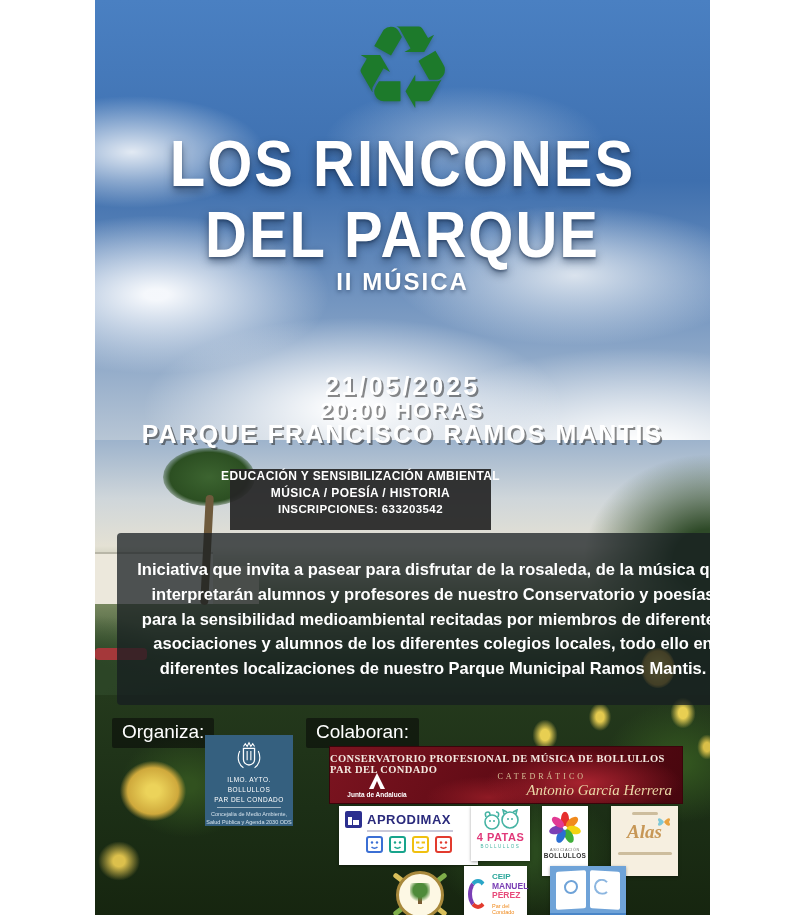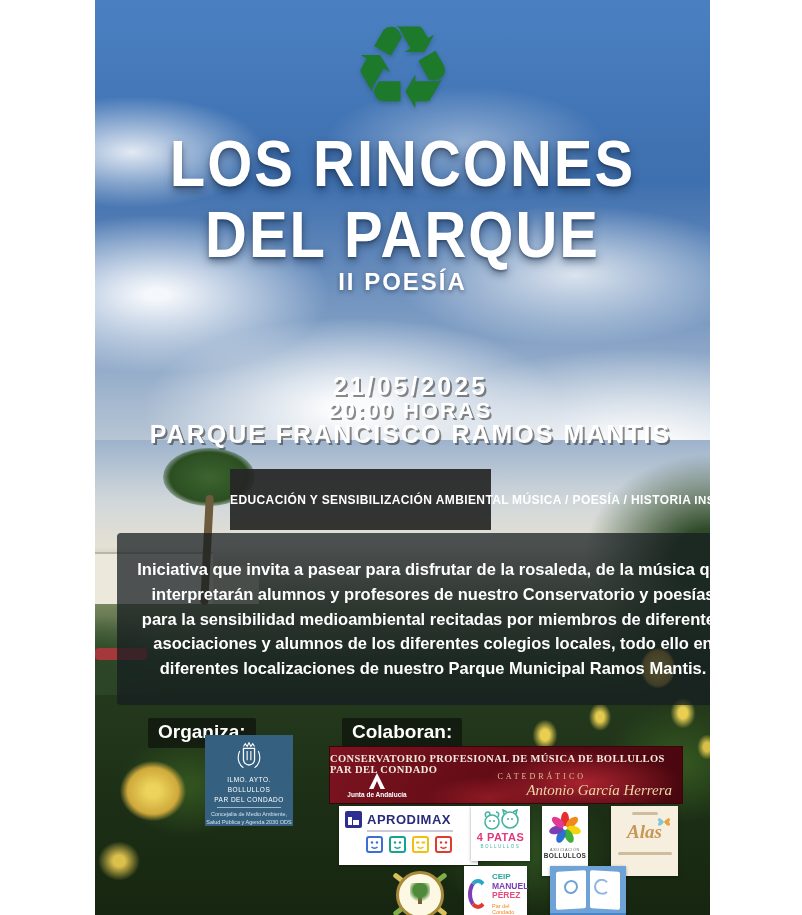--- a/index.html
+++ b/index.html
@@ -55,37 +55,37 @@
     font-weight:800;font-size:58px;line-height:63px;letter-spacing:2px;
     transform:scaleY(1.12);transform-origin:top;
     text-shadow:0 4px 8px rgba(20,40,70,.55),0 2px 2px rgba(20,40,70,.4);}
   .edition{position:absolute;left:0;top:268px;width:100%;text-align:center;color:#ffffff;
     font-weight:800;font-size:24px;letter-spacing:2px;text-shadow:0 2px 4px rgba(20,40,70,.5);}
   .banner{position:absolute;left:90px;top:308px;width:430px;height:45px;background:#4bae68;
     display:flex;align-items:center;justify-content:center;box-shadow:0 2px 6px rgba(0,0,0,.25);}
   .banner span{color:#ffffff;font-weight:800;font-size:28px;letter-spacing:1px;
     text-shadow:1px 2px 0 rgba(30,90,50,.6);}
   .when{position:absolute;left:0;width:100%;text-align:center;color:#fff;font-weight:800;
-    text-shadow:2px 2px 0 rgba(45,45,45,.55);margin-left:8px;}
+    text-shadow:2px 2px 0 rgba(45,45,45,.55);}
   .date{top:372px;font-size:25px;letter-spacing:3px;}
   .time{top:398px;font-size:22px;letter-spacing:2px;}
   .venue{top:420px;font-size:25px;letter-spacing:2px;}
 
   .infobox{position:absolute;left:135px;top:469px;width:261px;height:61px;background:rgba(38,38,38,.93);
-    display:flex;flex-direction:row;align-items:center;justify-content:space-between;gap:3px;}
+    display:flex;flex-direction:column;align-items:center;justify-content:flex-start;gap:3px;}
   .infobox div{color:#ffffff;font-weight:800;font-size:12px;letter-spacing:.4px;white-space:nowrap;}
   .infobox .small{font-size:11.5px;}
 
   .descbox{position:absolute;left:22px;top:533px;width:632px;height:172px;background:rgba(22,28,33,.74);
     border-radius:4px;display:flex;align-items:center;justify-content:center;padding:10px 16px;}
   .descbox p{margin:0;color:#ffffff;font-weight:600;font-size:16.5px;line-height:1.5;text-align:center;}
 
   
-  .chip{position:absolute;background:rgba(8,8,8,.55);color:#fff;font-size:19px;font-weight:700;
-    padding:3px 10px 5px;border-radius:2px;margin-left:36px;}
+  .chip{position:absolute;background:rgba(8,8,8,.55);color:#fff;font-size:19px;font-weight:400;
+    padding:3px 10px 5px;border-radius:2px;}
   .chip-org{left:17px;top:718px;}
   .chip-col{left:211px;top:718px;}
 
   .ayto{position:absolute;left:110px;top:735px;width:88px;height:91px;background:#35607f;
     display:flex;flex-direction:column;align-items:center;padding-top:5px;color:#fff;}
   .ayto .name{font-size:6.5px;letter-spacing:.5px;text-align:center;line-height:1.5;margin-top:2px;}
   .ayto .rule{width:64px;height:1px;background:rgba(255,255,255,.55);margin:2px 0;}
   .ayto .dept{font-size:5.5px;color:#d4e2ec;text-align:center;line-height:1.5;}
 
   .conserv{position:absolute;left:235px;top:747px;width:352px;height:56px;
@@ -169,21 +169,21 @@
     <div class="palm-trunk"></div>
     <div class="redflowers"></div>
     <div class="rose-mid"></div>
     <div class="foliage"></div>
 
     <div class="recycle">♻</div>
     <div class="title">
       <div>LOS RINCONES</div>
       <div>DEL PARQUE</div>
     </div>
-    <div class="edition">II POESÍA</div>
+    <div class="edition">II MÚSICA</div>
     <div class="when date">21/05/2025</div>
     <div class="when time">20:00 HORAS</div>
     <div class="when venue">PARQUE FRANCISCO RAMOS MANTIS</div>
 
     <div class="infobox">
       <div>EDUCACIÓN Y SENSIBILIZACIÓN AMBIENTAL</div>
       <div>MÚSICA / POESÍA / HISTORIA</div>
       <div class="small">INSCRIPCIONES: 633203542</div>
     </div>
 

